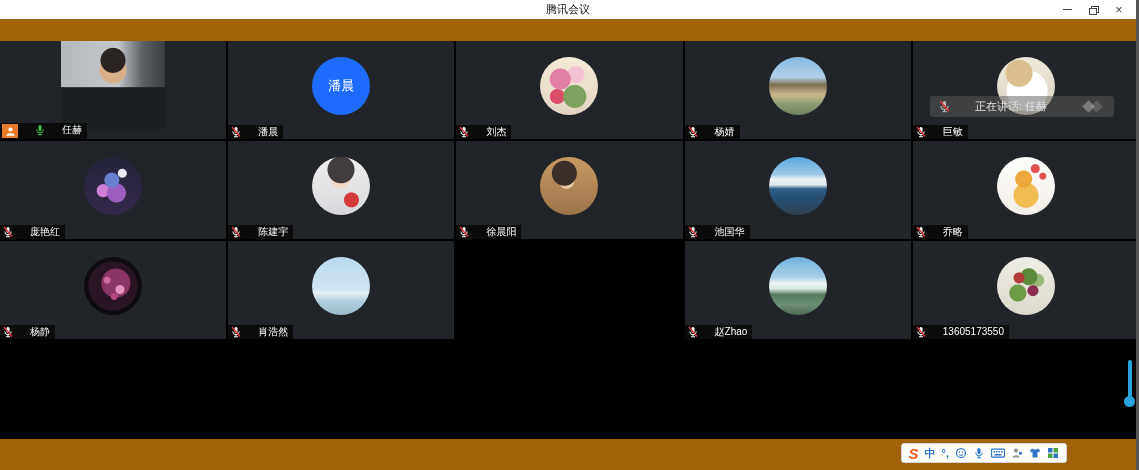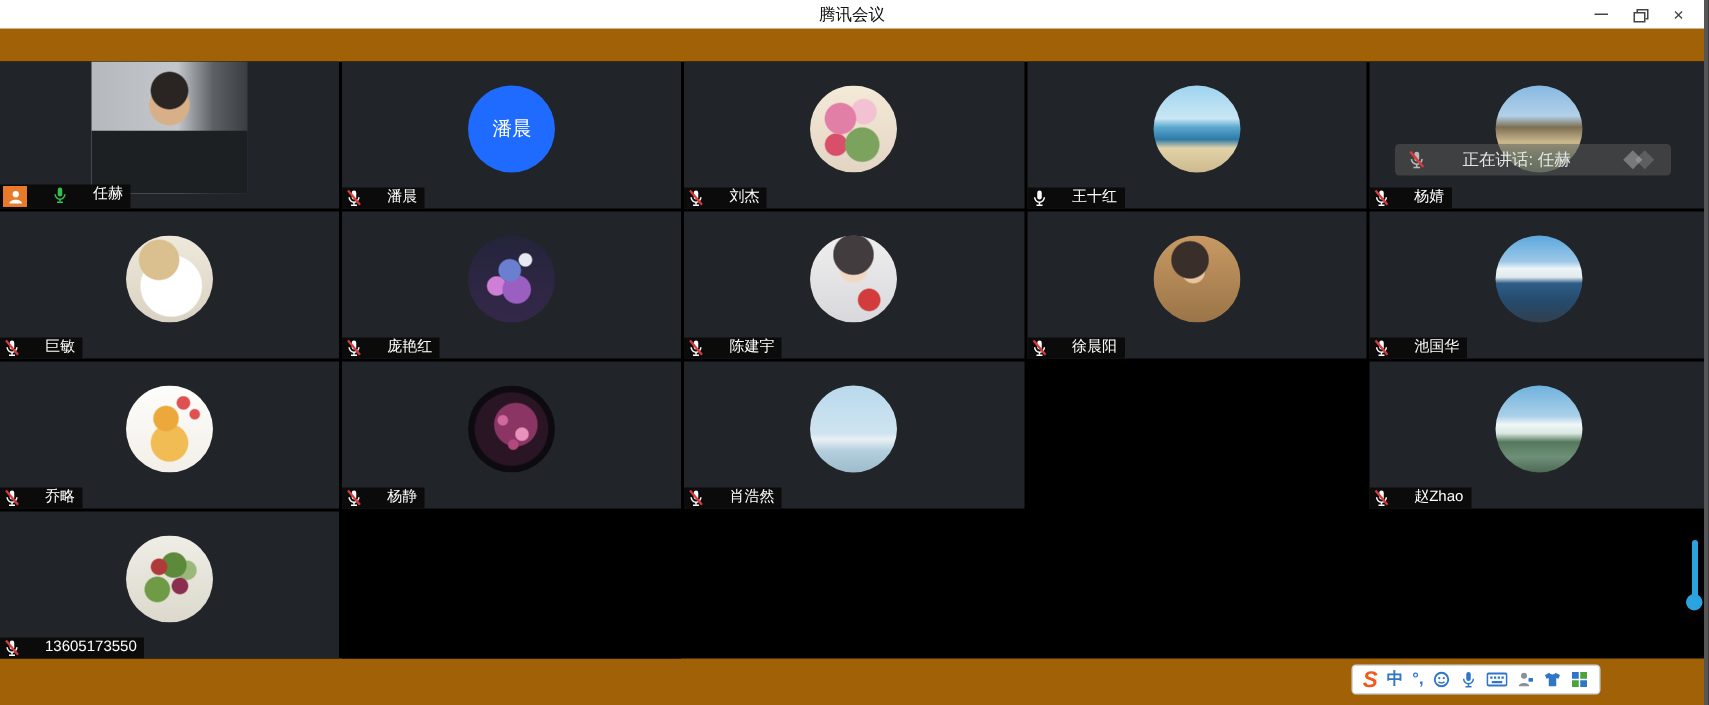--- a/index.html
+++ b/index.html
@@ -187,34 +187,20 @@
               <path d="M5.5 11a6.5 6.5 0 0 0 13 0" fill="none" stroke="#ffffff" stroke-width="2"></path>
               <line x1="12" y1="17.5" x2="12" y2="21" stroke="#ffffff" stroke-width="2"></line>
               <line x1="8" y1="21.5" x2="16" y2="21.5" stroke="#ffffff" stroke-width="2"></line>
               <line x1="4" y1="2" x2="20" y2="21" stroke="#d93a3a" stroke-width="3"></line>
             </svg>
           </span>
           <span class="nm">刘杰</span>
         </div>
       </div>
       <div class="tile">
-        <div class="avatar av-beach"></div>
-        <div class="plabel">
-          <span class="micwrap">
-            <svg width="12" height="12" viewBox="0 0 24 24">
-              <rect x="9" y="2" width="6" height="12" rx="3" fill="#ffffff"></rect>
-              <path d="M5.5 11a6.5 6.5 0 0 0 13 0" fill="none" stroke="#ffffff" stroke-width="2"></path>
-              <line x1="12" y1="17.5" x2="12" y2="21" stroke="#ffffff" stroke-width="2"></line>
-              <line x1="8" y1="21.5" x2="16" y2="21.5" stroke="#ffffff" stroke-width="2"></line>
-            </svg>
-          </span>
-          <span class="nm">王十红</span>
-        </div>
-      </div>
-      <div class="tile">
         <div class="avatar av-landscape"></div>
         <div class="plabel">
           <span class="micwrap">
             <svg width="12" height="12" viewBox="0 0 24 24">
               <rect x="9" y="2" width="6" height="12" rx="3" fill="#ffffff"></rect>
               <path d="M5.5 11a6.5 6.5 0 0 0 13 0" fill="none" stroke="#ffffff" stroke-width="2"></path>
               <line x1="12" y1="17.5" x2="12" y2="21" stroke="#ffffff" stroke-width="2"></line>
               <line x1="8" y1="21.5" x2="16" y2="21.5" stroke="#ffffff" stroke-width="2"></line>
               <line x1="4" y1="2" x2="20" y2="21" stroke="#d93a3a" stroke-width="3"></line>
             </svg>

